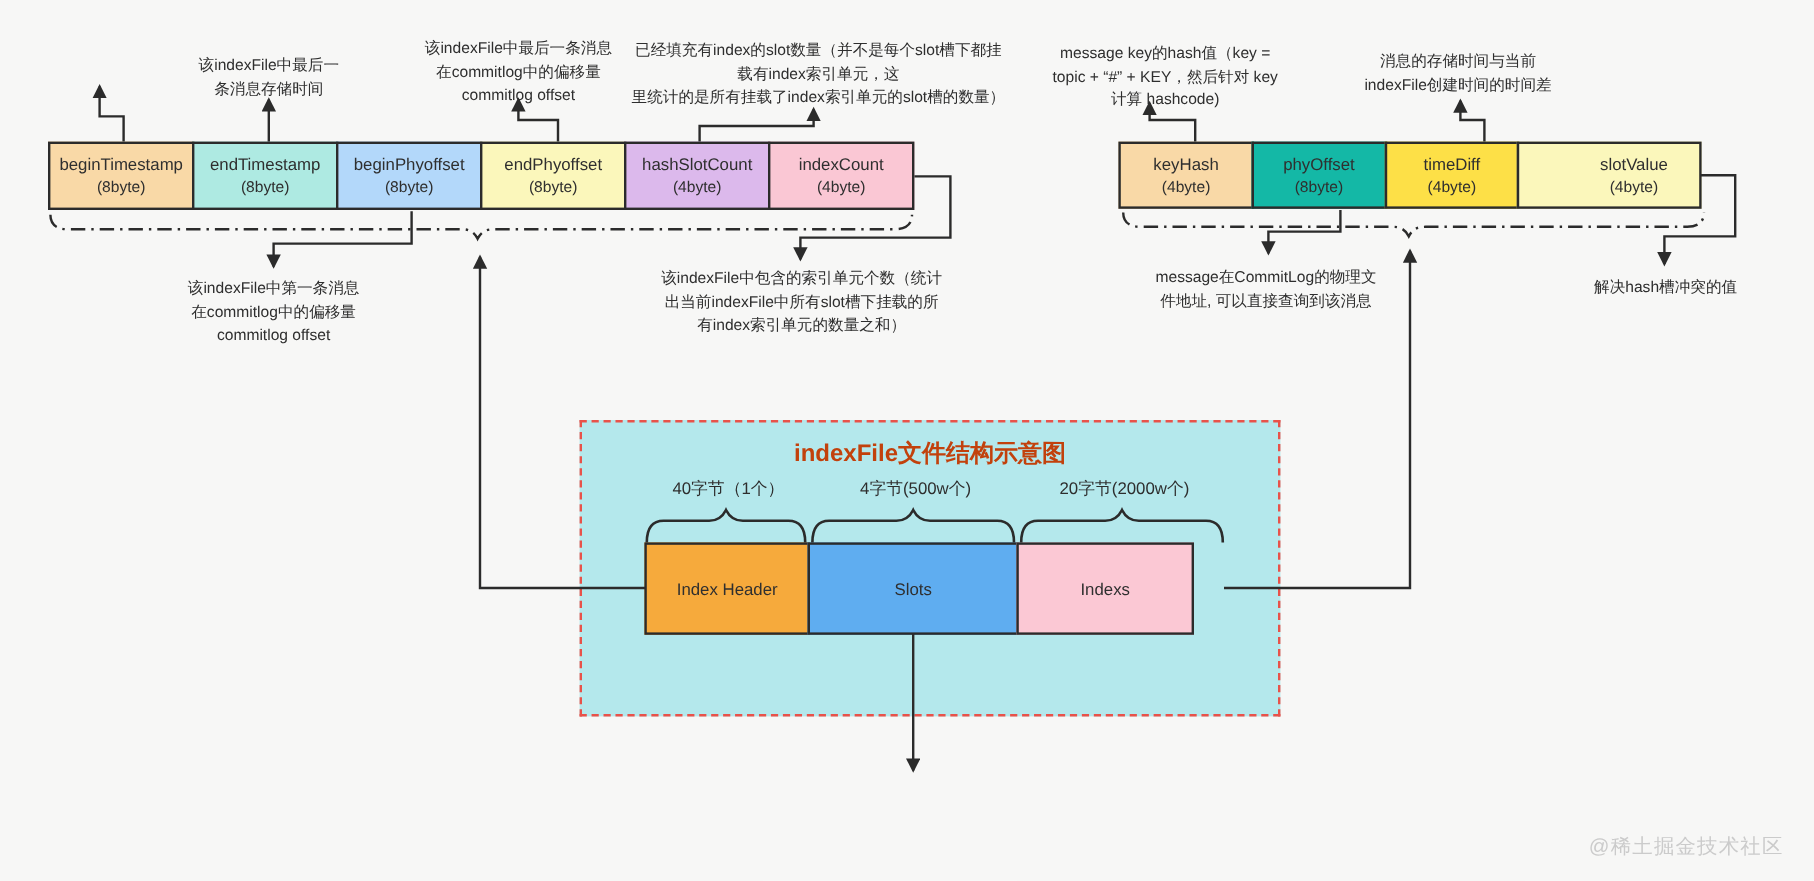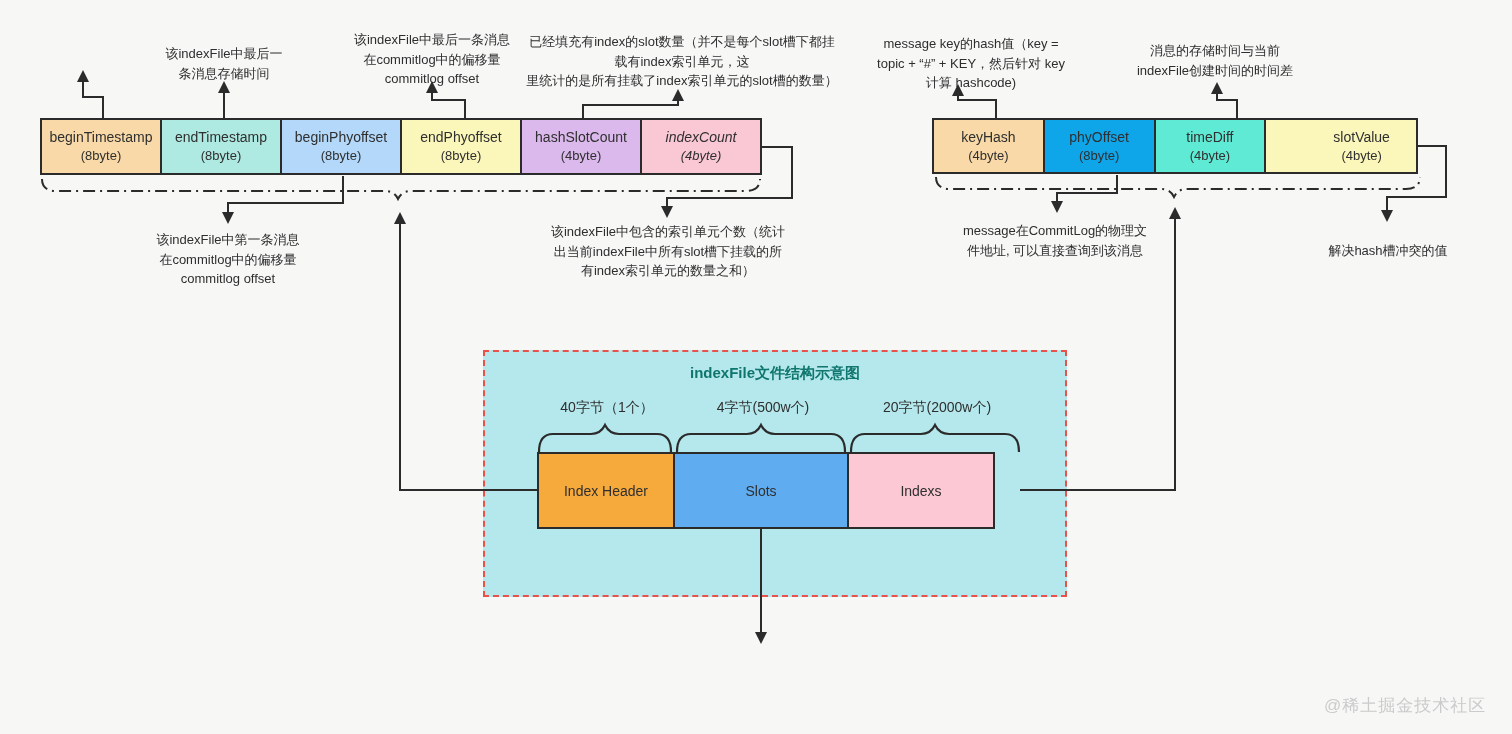--- a/index.html
+++ b/index.html
@@ -5,21 +5,21 @@
   html,body{margin:0;padding:0;}
   body{font-family:"Liberation Sans","DejaVu Sans",sans-serif;}
   .canvas{position:relative;width:1512px;height:734px;background:#f7f7f6;overflow:hidden;color:#2f2f2f;}
   .anno{position:absolute;text-align:center;white-space:pre-line;font-size:13px;line-height:1.5;color:#2e2e2e;}
   .row{position:absolute;display:flex;}
   .field{flex:1;border:2px solid #2b2b2b;margin-left:-2px;display:flex;flex-direction:column;align-items:center;justify-content:center;line-height:1.35;}
   .field:first-child{margin-left:0;}
   .fname{font-size:14px;}
   .fsize{font-size:13px;}
   .diagram{position:absolute;left:483px;top:350px;width:584px;height:247px;border:2px dashed #e8524a;box-sizing:border-box;}
-  .diagram-title{text-align:center;margin-top:12px;font-size:15px;font-weight:bold;color:#0f766e;}
+  .diagram-title{text-align:center;margin-top:12px;font-size:20px;font-weight:bold;color:#c2410c;}
   .sec-label{position:absolute;top:47px;transform:translateX(-50%);font-size:14px;white-space:nowrap;color:#2e2e2e;}
   .sec-boxes{position:absolute;left:52px;top:100px;display:flex;height:77px;}
   .sec-box{border:2px solid #2b2b2b;margin-left:-2px;box-sizing:border-box;display:flex;align-items:center;justify-content:center;font-size:14px;}
   .sec-box:first-child{margin-left:0;}
   .note-box{position:absolute;left:648px;top:650px;width:227px;height:58px;background:#ffffff;border:2px solid #2b2b2b;box-sizing:border-box;display:flex;align-items:center;justify-content:center;text-align:center;white-space:pre-line;font-size:13px;line-height:1.55;}
   .watermark{position:absolute;left:1324px;top:694px;font-size:17px;color:#cbcbcb;letter-spacing:1px;}
   svg.overlay{position:absolute;left:0;top:0;pointer-events:none;}
 </style>
 </head>
 <body>
@@ -41,21 +41,21 @@
 indexFile创建时间的时间差</div>
 
   <div class="anno" style="left:128px;top:230px;width:200px;">该indexFile中第一条消息
 在commitlog中的偏移量
 commitlog offset</div>
   <div class="anno" style="left:518px;top:222px;width:300px;">该indexFile中包含的索引单元个数（统计
 出当前indexFile中所有slot槽下挂载的所
 有index索引单元的数量之和）</div>
   <div class="anno" style="left:935px;top:221px;width:240px;">message在CommitLog的物理文
 件地址, 可以直接查询到该消息</div>
-  <div class="anno" style="left:1318px;top:241px;width:140px;">解决hash槽冲突的值</div>
+  <div class="anno" style="left:1318px;top:229px;width:140px;">解决hash槽冲突的值</div>
 
   <div class="row" style="left:40px;top:118px;width:722px;height:57px;">
     <div class="field" style="background: rgb(249, 217, 167);">
       <div class="fname">beginTimestamp</div>
       <div class="fsize">(8byte)</div>
     </div>
     <div class="field" style="background: rgb(174, 234, 226);">
       <div class="fname">endTimestamp</div>
       <div class="fsize">(8byte)</div>
     </div>
@@ -64,36 +64,36 @@
       <div class="fsize">(8byte)</div>
     </div>
     <div class="field" style="background: rgb(251, 247, 187);">
       <div class="fname">endPhyoffset</div>
       <div class="fsize">(8byte)</div>
     </div>
     <div class="field" style="background: rgb(220, 185, 236);">
       <div class="fname">hashSlotCount</div>
       <div class="fsize">(4byte)</div>
     </div>
-    <div class="field" style="background: rgb(250, 199, 212); font-style: italic;">
+    <div class="field" style="background: rgb(250, 199, 212);">
       <div class="fname">indexCount</div>
       <div class="fsize">(4byte)</div>
     </div>
   </div>
 
   <div class="row" style="left:932px;top:118px;width:486px;height:56px;">
     <div class="field" style="background: rgb(249, 217, 167);">
       <div class="fname">keyHash</div>
       <div class="fsize">(4byte)</div>
     </div>
-    <div class="field" style="background: #0ea5e9;">
+    <div class="field" style="background: #14b8a6;">
       <div class="fname">phyOffset</div>
       <div class="fsize">(8byte)</div>
     </div>
-    <div class="field" style="background: #5eead4;">
+    <div class="field" style="background: #fde047;">
       <div class="fname">timeDiff</div>
       <div class="fsize">(4byte)</div>
     </div>
     <div class="field" style="background: rgb(251, 247, 187); padding-left: 41px;">
       <div class="fname">slotValue</div>
       <div class="fsize">(4byte)</div>
     </div>
   </div>
 
   <div class="diagram" style="background: rgb(180, 232, 236);">

